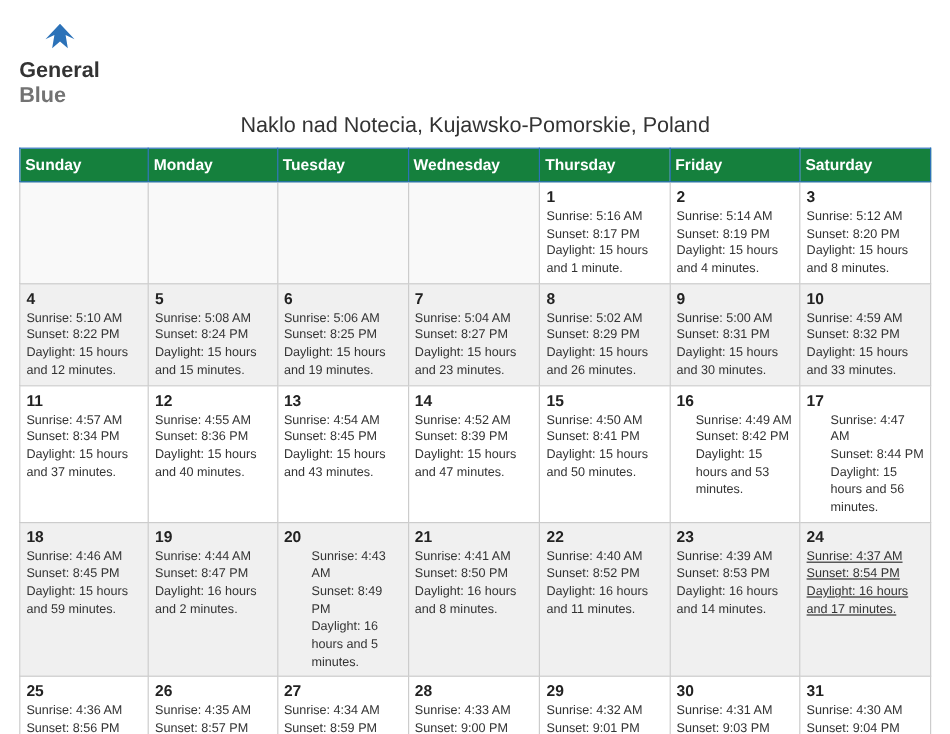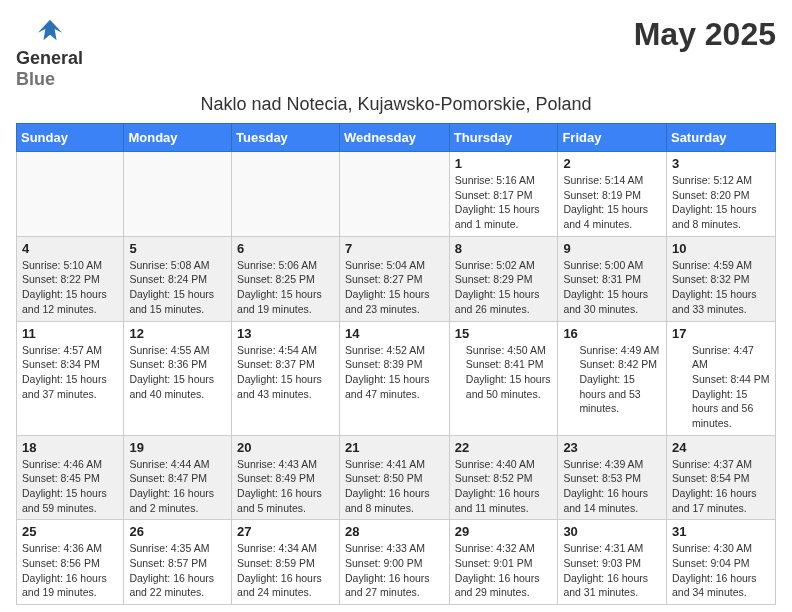--- a/index.html
+++ b/index.html
@@ -49,21 +49,21 @@
       color: #333;
       text-align: center;
       margin-bottom: 8px;
     }
     .calendar {
       width: 100%;
       border-collapse: collapse;
       font-size: 11px;
     }
     .calendar th {
-      background-color: #3b82f6;
+      background-color: #15803d;
       color: #fff;
       padding: 6px 4px;
       text-align: left;
       font-size: 13px;
       font-weight: bold;
       border: 1px solid #2c72b8;
       margin-left: 32px;
     }
     .calendar td {
       border: 1px solid #ccc;
@@ -108,23 +108,20 @@
 
 <div class="header">
   <div class="logo">
     <svg class="logo-bird" viewBox="0 0 30 30" xmlns="http://www.w3.org/2000/svg">
       <polygon points="15,4 28,18 20,14 22,26 15,20 8,26 10,14 2,18" fill="#2c72b8"></polygon>
     </svg>
     <div>
       <span class="logo-text-general">General</span><br>
       <span class="logo-text-blue">Blue</span>
     </div>
-  </div>
-  <div class="title-block">
-    <div class="month-title">May 2025</div>
   </div>
 </div>
 
 <div class="subtitle">Naklo nad Notecia, Kujawsko-Pomorskie, Poland</div>
 
 <table class="calendar">
   <thead>
     <tr>
     <th>Sunday</th>
         <th>Monday</th>
@@ -213,32 +210,32 @@
         </td>
         <td>
           <span class="day-num">12</span>
           <div class="day-info" style="white-space: pre-line;">Sunrise: 4:55 AM
 Sunset: 8:36 PM
 Daylight: 15 hours and 40 minutes.</div>
         </td>
         <td>
           <span class="day-num">13</span>
           <div class="day-info" style="white-space: pre-line;">Sunrise: 4:54 AM
-Sunset: 8:37 PM
+Sunset: 8:45 PM
 Daylight: 15 hours and 43 minutes.</div>
         </td>
         <td>
           <span class="day-num">14</span>
           <div class="day-info" style="white-space: pre-line;">Sunrise: 4:52 AM
 Sunset: 8:39 PM
 Daylight: 15 hours and 47 minutes.</div>
         </td>
         <td>
           <span class="day-num">15</span>
-          <div class="day-info" style="white-space: pre-line; margin-left: 11px;">Sunrise: 4:50 AM
+          <div class="day-info" style="white-space: pre-line;">Sunrise: 4:50 AM
 Sunset: 8:41 PM
 Daylight: 15 hours and 50 minutes.</div>
         </td>
         <td>
           <span class="day-num">16</span>
           <div class="day-info" style="white-space: pre-line; margin-left: 16px;">Sunrise: 4:49 AM
 Sunset: 8:42 PM
 Daylight: 15 hours and 53 minutes.</div>
         </td>
         <td>
@@ -256,21 +253,21 @@
 Daylight: 15 hours and 59 minutes.</div>
         </td>
         <td>
           <span class="day-num">19</span>
           <div class="day-info" style="white-space: pre-line;">Sunrise: 4:44 AM
 Sunset: 8:47 PM
 Daylight: 16 hours and 2 minutes.</div>
         </td>
         <td>
           <span class="day-num">20</span>
-          <div class="day-info" style="white-space: pre-line;">Sunrise: 4:43 AM
+          <div class="day-info" style="white-space: pre-line; margin-left: 23px;">Sunrise: 4:43 AM
 Sunset: 8:49 PM
 Daylight: 16 hours and 5 minutes.</div>
         </td>
         <td>
           <span class="day-num">21</span>
           <div class="day-info" style="white-space: pre-line;">Sunrise: 4:41 AM
 Sunset: 8:50 PM
 Daylight: 16 hours and 8 minutes.</div>
         </td>
         <td>
@@ -280,21 +277,21 @@
 Daylight: 16 hours and 11 minutes.</div>
         </td>
         <td>
           <span class="day-num">23</span>
           <div class="day-info" style="white-space: pre-line;">Sunrise: 4:39 AM
 Sunset: 8:53 PM
 Daylight: 16 hours and 14 minutes.</div>
         </td>
         <td>
           <span class="day-num">24</span>
-          <div class="day-info" style="white-space: pre-line;">Sunrise: 4:37 AM
+          <div class="day-info" style="white-space: pre-line; text-decoration: underline;">Sunrise: 4:37 AM
 Sunset: 8:54 PM
 Daylight: 16 hours and 17 minutes.</div>
         </td>
       </tr>
       <tr>
         <td>
           <span class="day-num">25</span>
           <div class="day-info" style="white-space: pre-line;">Sunrise: 4:36 AM
 Sunset: 8:56 PM
 Daylight: 16 hours and 19 minutes.</div>

